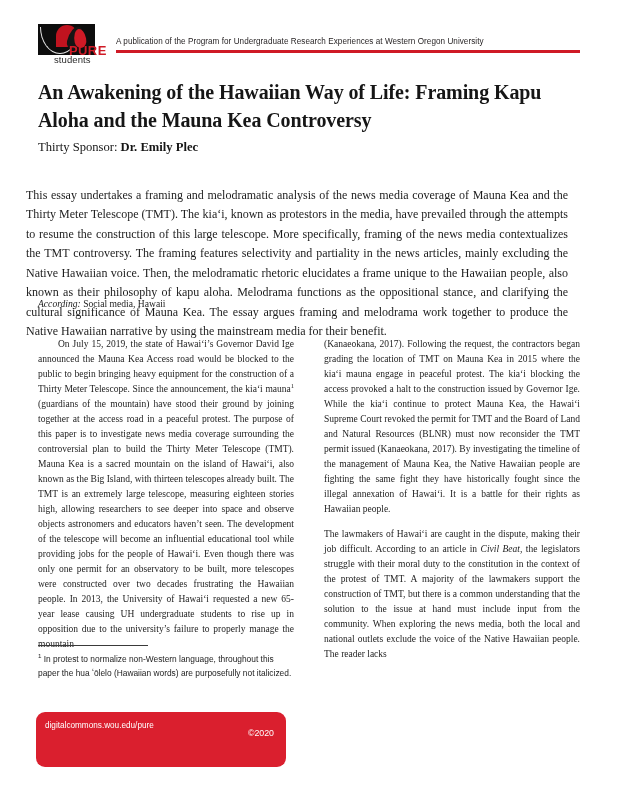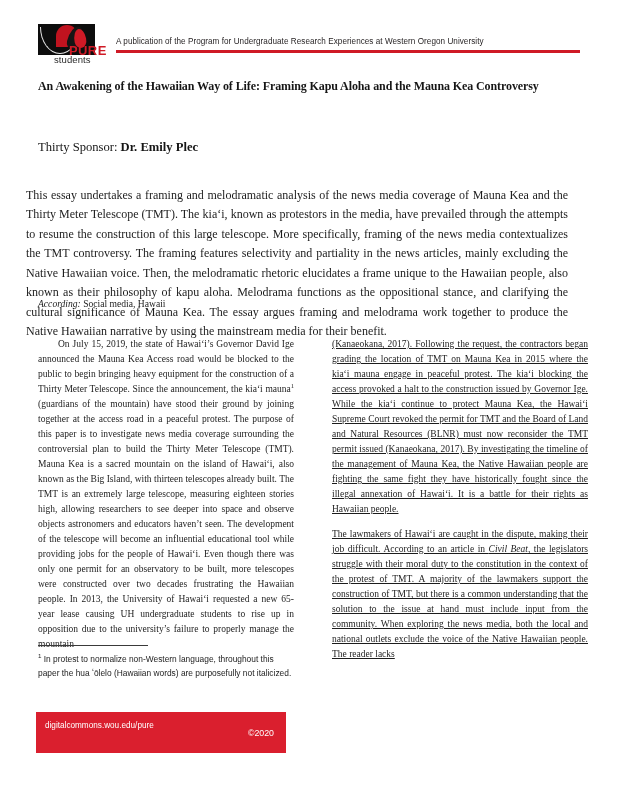--- a/index.html
+++ b/index.html
@@ -122,21 +122,21 @@
     height: 3.2px;
     background: #cf1a26;
   }
 
   
   .doc-title {
     position: absolute;
     left: 38px;
     top: 78px;
     width: 520px;
-    font-size: 12px;
+    font-size: 20px;
     font-weight: bold;
     line-height: 1.42;
     letter-spacing: -0.1px;
     color: #161616;
   }
 
   
   .byline {
     position: absolute;
     left: 38px;
@@ -179,21 +179,21 @@
   .col {
     position: absolute;
     top: 337px;
     width: 256px;
     font-size: 9.5px;
     line-height: 1.58;
     text-align: justify;
     color: #1c1c1c;
   }
   .col-left { left: 38px; }
-  .col-right { left: 332px; text-decoration: underline; }
+  .col-right { left: 324px; }
   .col p { margin: 0 0 10px 0; }
   .col p.indent { text-indent: 20px; }
   .col i { font-style: italic; }
   sup.fn {
     font-size: 6.6px;
     vertical-align: super;
     line-height: 0;
   }
 
   
@@ -220,22 +220,23 @@
     vertical-align: super;
     line-height: 0;
   }
 
   
   .footer-bar {
     position: absolute;
     left: 36px;
     top: 712px;
     width: 250px;
-    height: 41px;
+    height: 55px;
     background: #da1F2E;
+    border-radius: 9px;
   }
   .footer-url {
     position: absolute;
     left: 9px;
     top: 8px;
     width: 130px;
     font-family: "Liberation Sans", sans-serif;
     font-size: 8.2px;
     line-height: 1.5;
     color: #ffffff;

